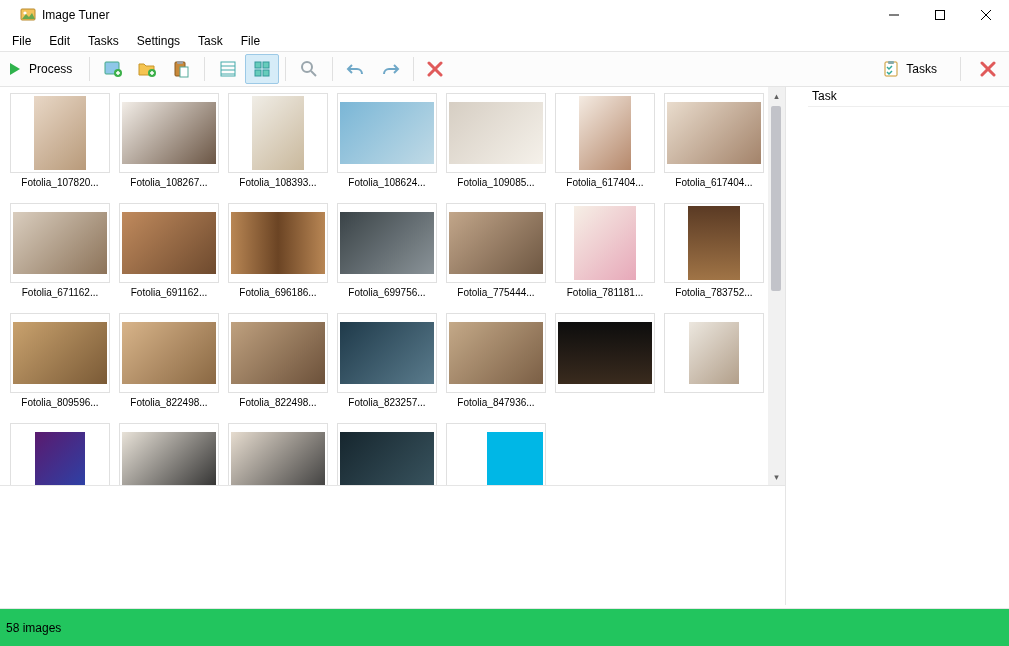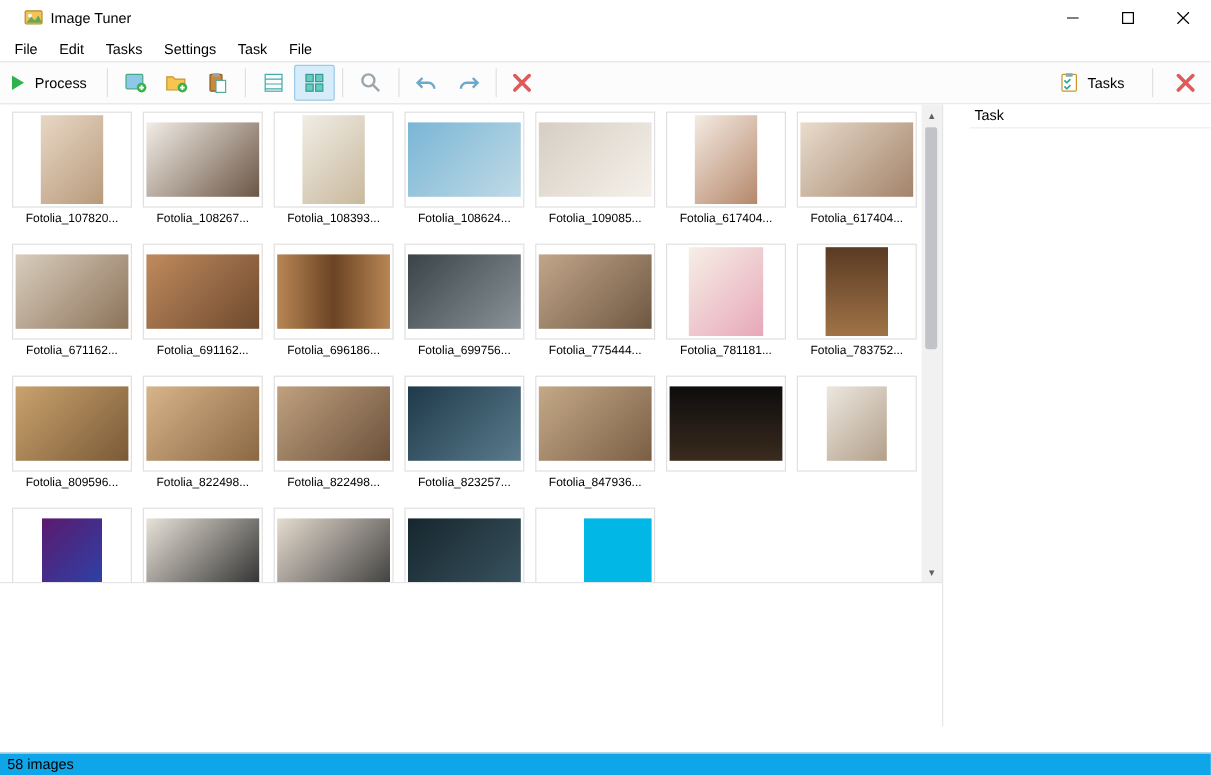--- a/index.html
+++ b/index.html
@@ -37,21 +37,21 @@
 .thumb-img { background: #ccc; }
 .thumb-label { width: 104px; text-align: center; font-size: 10px; padding-top: 4px; white-space: nowrap; overflow: hidden; text-overflow: ellipsis; }
 
 .bottom-blank { position: absolute; left: 0; top: 398px; width: 785px; height: 120px; background: #fff; border-top: 1px solid #e5e5e5; }
 
 .task-panel { width: 224px; height: 518px; border-left: 1px solid #e5e5e5; background: #fff; }
 .task-header { height: 20px; padding: 2px 4px; font-size: 12px; border-bottom: 1px solid #eee; margin-left: 22px; }
 
 .right-toolbar { display: flex; align-items: center; gap: 6px; padding-right: 6px; }
 
-.statusbar { height: 19px; border-top: 1px solid #e5e5e5; display: flex; align-items: center; padding: 0 6px; font-size: 12px; background: #0ea5e9; position: absolute; bottom: 0; left: 0; right: 0; }
+.statusbar { height: 38px; border-top: 1px solid #e5e5e5; display: flex; align-items: center; padding: 0 6px; font-size: 12px; background: #22c55e; position: absolute; bottom: 0; left: 0; right: 0; }
 
 
 .g1{background:linear-gradient(135deg,#e8d7c6,#b89a7a);} 
 .g2{background:linear-gradient(135deg,#f2ede7,#6b5645);} 
 .g3{background:linear-gradient(135deg,#f0ede6,#c9b89c);} 
 .g4{background:linear-gradient(135deg,#7ab6d6,#c0dae6);} 
 .g5{background:linear-gradient(135deg,#dcd2c5,#b09a82);} 
 .g6{background:linear-gradient(135deg,#d6cec3,#f5f1ea);} 
 .g7{background:linear-gradient(135deg,#f4ebe2,#b5886b);} 
 .g8{background:linear-gradient(135deg,#e9dccd,#a3836a);} 

